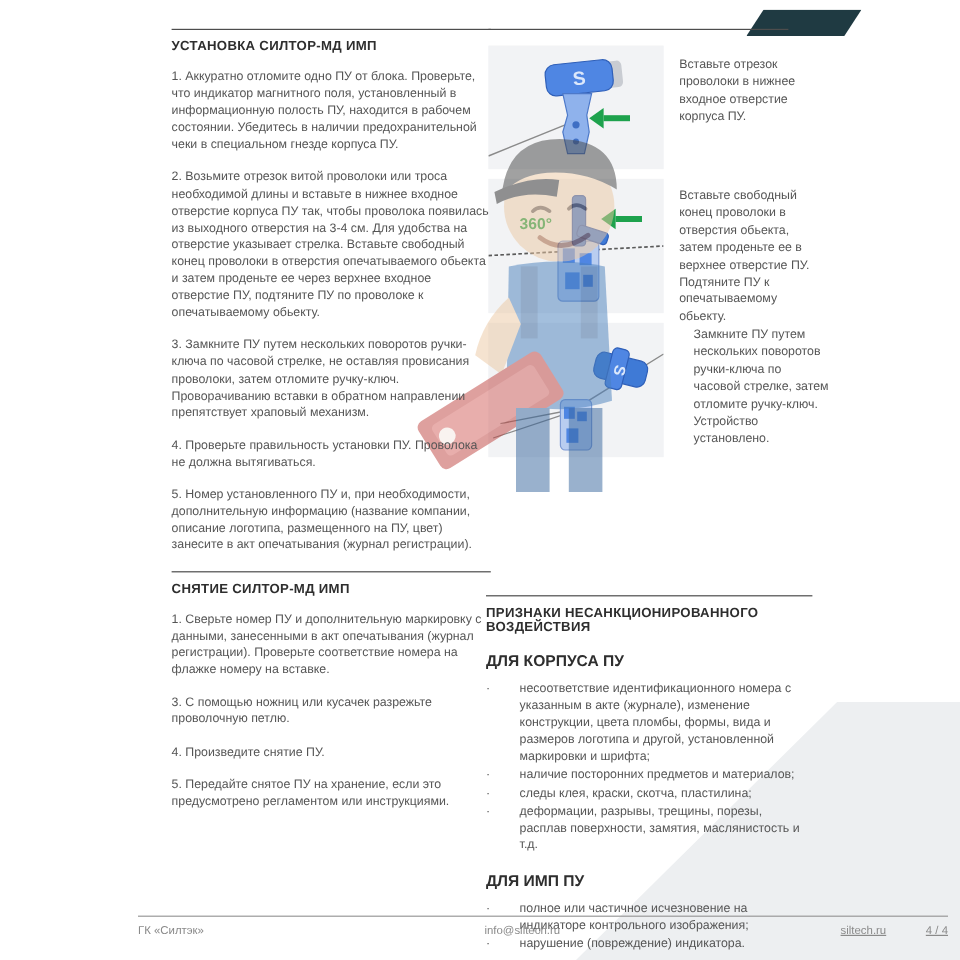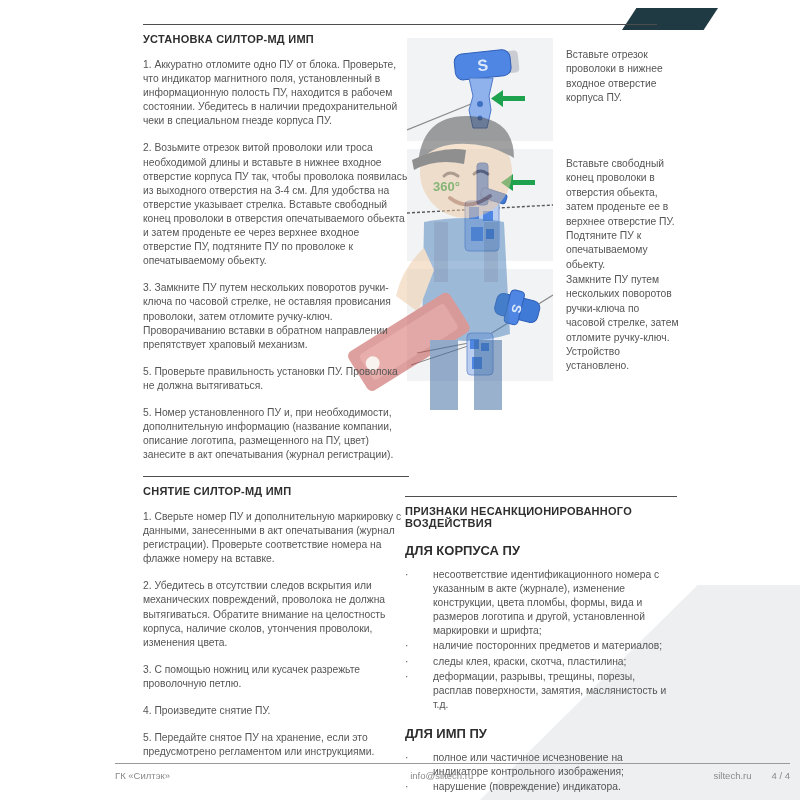--- a/index.html
+++ b/index.html
@@ -22,21 +22,21 @@
   .col-install { position:absolute; left:143px; top:24px; width:266px; z-index:3; }
 
   
   .photos { position:absolute; left:407px; top:24px; width:250px; z-index:1; }
   .photo { width:146px; background:#f2f3f5; margin-bottom:8px; }
   .photo svg { display:block; }
 
   
   .caption { position:absolute; left:566px; width:114px; z-index:3; font-size:10.3px;
              line-height:1.4; color:#555; }
-  .cap1 { top:48px; } .cap2 { top:157px; } .cap3 { top:273px; }
+  .cap1 { top:48px; } .cap2 { top:157px; } .cap3 { top:273px;margin-left:12px; }
 
   
   .mascot { position:absolute; left:338px; top:72px; width:232px; height:350px;
             z-index:2; opacity:.5; pointer-events:none; }
 
   
   .col-removal { position:absolute; left:143px; top:476px; width:266px; z-index:3; }
   .col-signs   { position:absolute; left:405px; top:476px; width:272px; z-index:3;margin-top:20px; }
   .sub-title { font-size:13px; font-weight:bold; color:#2e2e2e; margin-top:14px; }
   .bullets { margin-top:10px; }
@@ -44,40 +44,40 @@
   .bullet-dot { width:28px; flex:0 0 28px; color:#555; font-size:10.3px; line-height:1.37; }
   .bullet-text { flex:1; font-size:10.3px; line-height:1.37; color:#555; }
 
   
   .footer-rule { position:absolute; left:115px; top:763px; width:675px; height:1px;
                  background:#9a9a9a; z-index:3; }
   .footer { position:absolute; left:115px; top:770px; width:675px; z-index:3;
             font-size:9.5px; color:#8a8a8a; display:flex; align-items:flex-end; }
   .footer .f-left { flex:0 0 auto; }
   .footer .f-center { flex:1; text-align:center; }
-  .footer .f-right { flex:0 0 auto; display:flex; gap:20px; }
+  .footer .f-right { flex:0 0 auto; display:flex; gap:33px;text-decoration:underline; }
   .link { color:#8a8a8a; text-decoration:none; }
 
   .green { fill:#1ea24d; }
 </style>
 </head>
 <body>
 
 <div class="page">
 
   <div class="corner-mark"></div>
   <div class="diag-band"></div>
 
   <div class="col-install">
     <div class="rule"></div>
     <div class="sec-title">УСТАНОВКА СИЛТОР-МД ИМП</div>
     <div class="body-text para">1. Аккуратно отломите одно ПУ от блока. Проверьте, что индикатор магнитного поля, установленный в информационную полость ПУ, находится в рабочем состоянии. Убедитесь в наличии предохранительной чеки в специальном гнезде корпуса ПУ.</div>
     <div class="body-text para">2. Возьмите отрезок витой проволоки или троса необходимой длины и вставьте в нижнее входное отверстие корпуса ПУ так, чтобы проволока появилась из выходного отверстия на 3-4 см. Для удобства на отверстие указывает стрелка. Вставьте свободный конец проволоки в отверстия опечатываемого обьекта и затем проденьте ее через верхнее входное отверстие ПУ, подтяните ПУ по проволоке к опечатываемому обьекту.</div>
     <div class="body-text para">3. Замкните ПУ путем нескольких поворотов ручки-ключа по часовой стрелке, не оставляя провисания проволоки, затем отломите ручку-ключ. Проворачиванию вставки в обратном направлении препятствует храповый механизм.</div>
-    <div class="body-text para">5. Проверьте правильность установки ПУ. Проволока не должна вытягиваться.</div>
+    <div class="body-text para">4. Проверьте правильность установки ПУ. Проволока не должна вытягиваться.</div>
     <div class="body-text para">5. Номер установленного ПУ и, при необходимости, дополнительную информацию (название компании, описание логотипа, размещенного на ПУ, цвет) занесите в акт опечатывания (журнал регистрации).</div>
   </div>
 
   <div class="photos">
     <div class="rule" style="margin-bottom:13px;"></div>
 
     <div class="photo">
       <svg width="146" height="103" viewBox="0 0 146 103">
         <rect x="0" y="0" width="146" height="103" fill="#f2f3f5"></rect>
         <path d="M0,92 L64,66" stroke="#8a8a8a" stroke-width="1.2" fill="none"></path>
@@ -158,21 +158,20 @@
       </g>
       <rect x="92" y="268" width="28" height="70" fill="#36659c"></rect>
       <rect x="136" y="268" width="28" height="70" fill="#36659c"></rect>
     </g>
   </svg>
 
   <div class="col-removal">
     <div class="rule"></div>
     <div class="sec-title">СНЯТИЕ СИЛТОР-МД ИМП</div>
     <div class="body-text para">1. Сверьте номер ПУ и дополнительную маркировку с данными, занесенными в акт опечатывания (журнал регистрации). Проверьте соответствие номера на флажке номеру на вставке.</div>
-    <div class="body-text para">2. Убедитесь в отсутствии следов вскрытия или механических повреждений, проволока не должна вытягиваться. Обратите внимание на целостность корпуса, наличие сколов, утончения проволоки, изменения цвета.</div>
     <div class="body-text para">3. С помощью ножниц или кусачек разрежьте проволочную петлю.</div>
     <div class="body-text para">4. Произведите снятие ПУ.</div>
     <div class="body-text para">5. Передайте снятое ПУ на хранение, если это предусмотрено регламентом или инструкциями.</div>
   </div>
 
   <div class="col-signs">
     <div class="rule"></div>
     <div class="sec-title">ПРИЗНАКИ НЕСАНКЦИОНИРОВАННОГО ВОЗДЕЙСТВИЯ</div>
 
     <div class="sub-title">ДЛЯ КОРПУСА ПУ</div>

